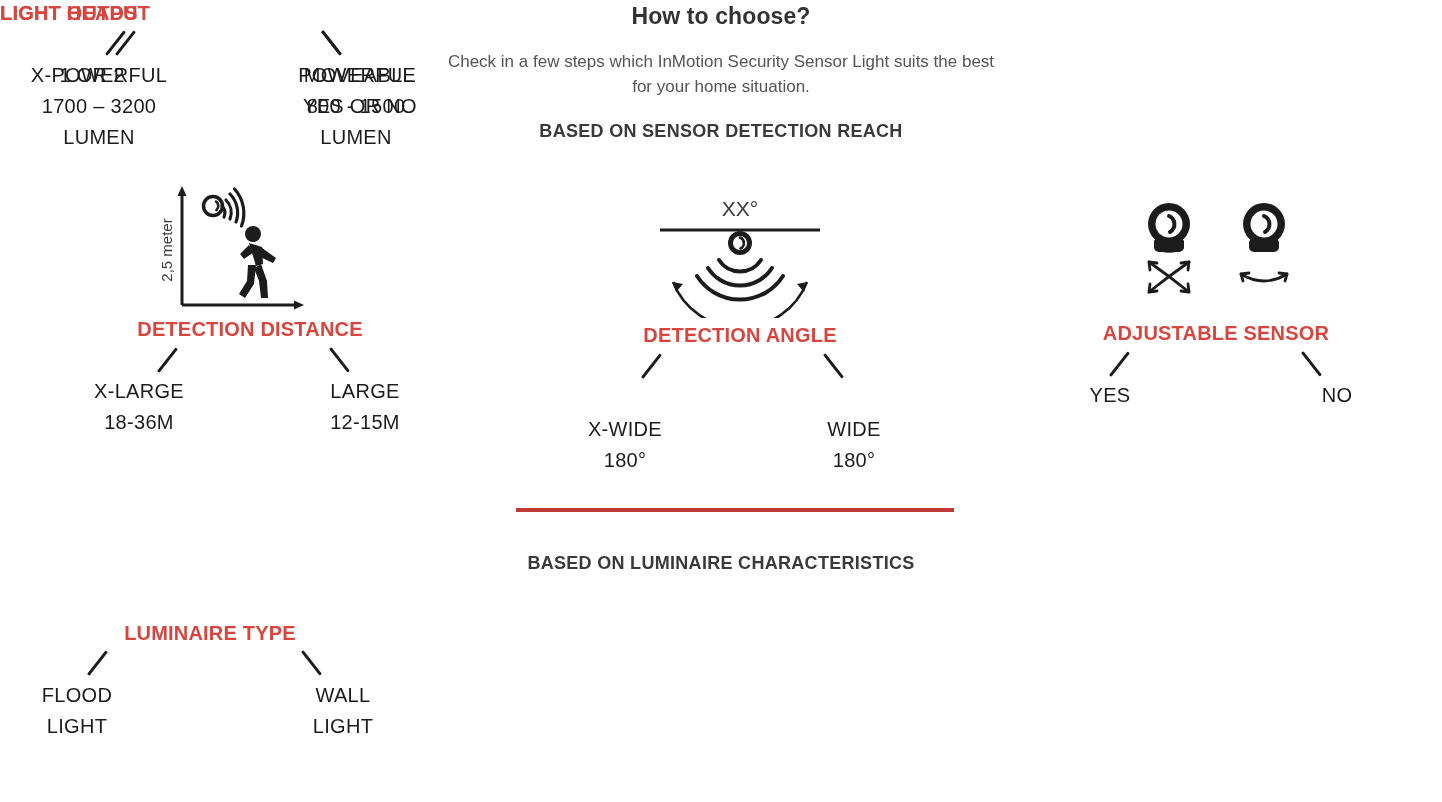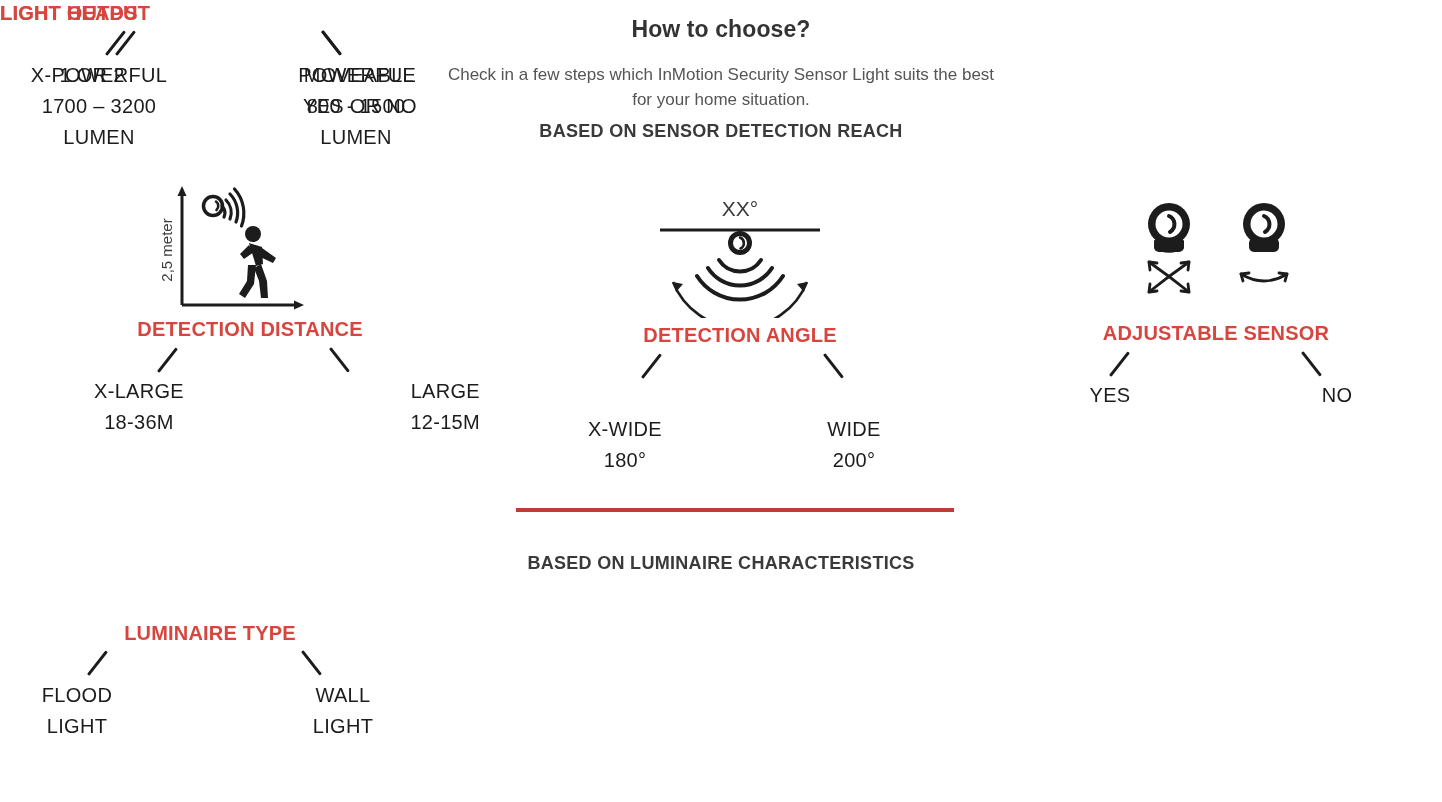--- a/index.html
+++ b/index.html
@@ -25,21 +25,21 @@
     left: 0;
     top: 0;
     width: 1442px;
     text-align: center;
   }
   .main-title {
     font-size: 23px;
     font-weight: bold;
     color: #333333;
     letter-spacing: 0.1px;
-    padding-top: 16px;
+    padding-top: 3px;
   }
   .subtitle {
     font-size: 17px;
     line-height: 25px;
     color: #555555;
     padding-top: 19px;
     width: 560px;
     margin: 0 auto;
   }
   .section-head {
@@ -171,21 +171,21 @@
     </div>
     <div class="group-title">DETECTION
 DISTANCE</div>
     <div class="branch-row" style="height:34px;">
       <span class="slash left" style="left:146px; top:3px;"></span>
       <span class="slash right" style="left:318px; top:3px;"></span>
     </div>
     <div style="position:relative; height:80px;">
       <div class="leaf" style="left:4px;  top:0;">X-LARGE
 18-36M</div>
-      <div class="leaf" style="left:230px; top:0;text-align:right;">LARGE
+      <div class="leaf" style="left:230px; top:0;">LARGE
 12-15M</div>
     </div>
   </div>
 
   <div class="group" id="g-angle">
     <div class="icon-area">
       <svg width="200" height="130" viewBox="0 0 200 130">
         <text x="100" y="28" font-family="Liberation Sans, sans-serif" font-size="21" fill="#3c3c3c" text-anchor="middle">XX°</text>
 
         <path d="M20 42 L180 42" stroke="#1c1c1c" stroke-width="3" fill="none"></path>
@@ -206,21 +206,21 @@
     <div class="group-title">DETECTION
 ANGLE</div>
     <div class="branch-row" style="height:34px;">
       <span class="slash left" style="left:140px; top:3px;"></span>
       <span class="slash right" style="left:322px; top:3px;"></span>
     </div>
     <div style="position:relative; height:80px;margin-top:32px;">
       <div class="leaf" style="left:0px;   top:0;">X-WIDE
 180°</div>
       <div class="leaf" style="left:229px; top:0;">WIDE
-200°</div>
+180°</div>
     </div>
   </div>
 
   <div class="group" id="g-adjust">
     <div class="icon-area" style="height:120px;">
       <svg width="230" height="120" viewBox="0 0 230 120">
 
         <g>
           <circle cx="68" cy="34" r="21" fill="#1c1c1c"></circle>
           <circle cx="68" cy="34" r="13.5" fill="#ffffff"></circle>

